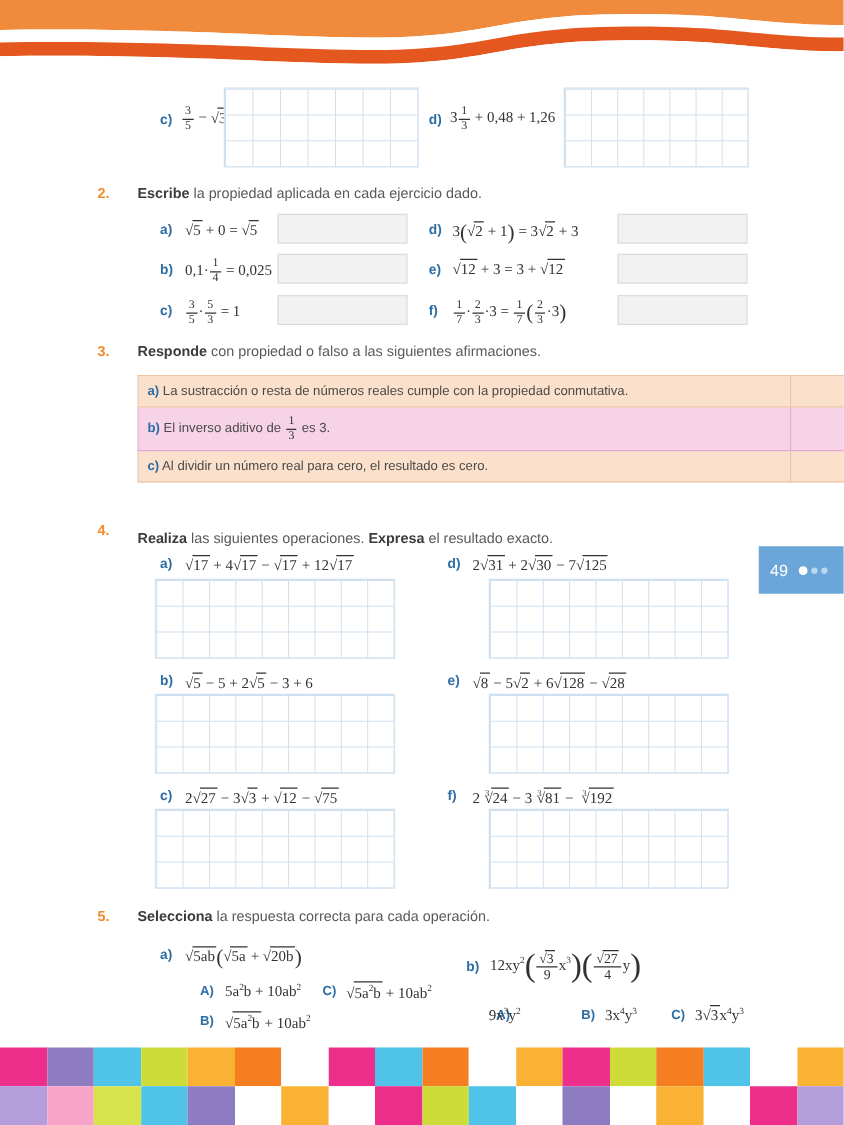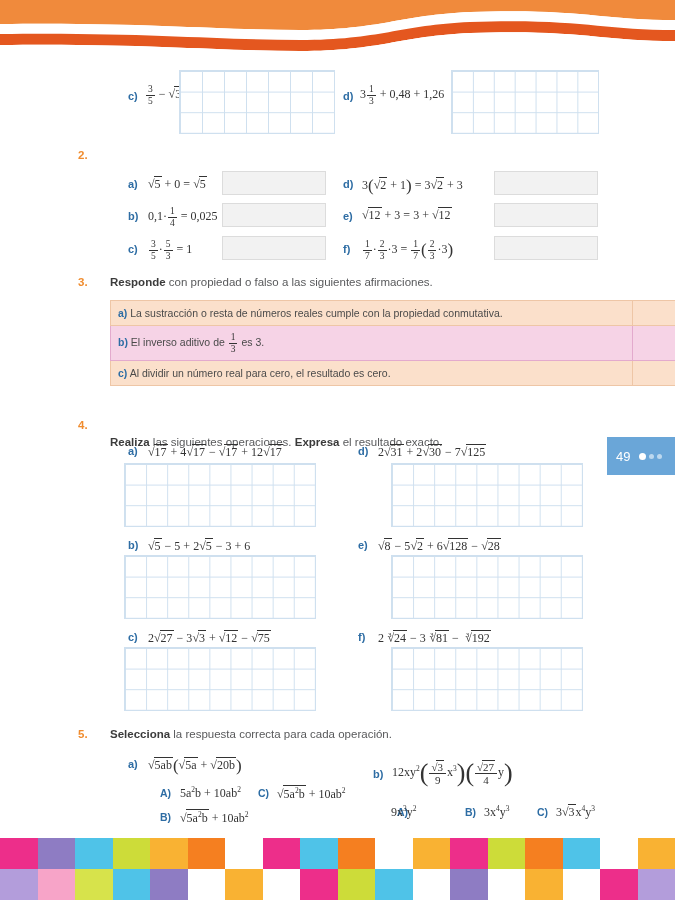--- a/index.html
+++ b/index.html
@@ -108,20 +108,23 @@
 
   <div>
     <span class="item-lbl" style="position:absolute; left:343px; top:32px;">d)</span>
     <span class="math" style="position:absolute; left:360px; top:26px;">
       3<span class="frac"><span class="num">1</span><span class="den">3</span></span>&nbsp;+&nbsp;0,48&nbsp;+&nbsp;1,26
     </span>
     <div class="grid" style="left:451px; top:12px; width:146px; height:62px; background-size:20.9px 20.6px;"></div>
   </div>
 
   <span class="ex-num" style="left:78px; top:91px;">2.</span>
+  <div class="ex-head" style="left:110px; top:91px;">
+    <b>Escribe</b><span> la propiedad aplicada en cada ejercicio dado.</span>
+  </div>
 
   <span class="item-lbl" style="position:absolute; left:128px; top:120px;">a)</span>
   <span class="math" style="position:absolute; left:148px; top:118px;"><span class="rad"><span class="sym">√</span><span class="bar">5</span></span>&nbsp;+&nbsp;0&nbsp;=&nbsp;<span class="rad"><span class="sym">√</span><span class="bar">5</span></span></span>
   <div class="ansbox" style="left:222px; top:113px; width:102px; height:22px;"></div>
 
   <span class="item-lbl" style="position:absolute; left:128px; top:152px;">b)</span>
   <span class="math" style="position:absolute; left:148px; top:148px;">0,1·<span class="frac"><span class="num">1</span><span class="den">4</span></span>&nbsp;=&nbsp;0,025</span>
   <div class="ansbox" style="left:222px; top:145px; width:102px; height:22px;"></div>
 
   <span class="item-lbl" style="position:absolute; left:128px; top:185px;">c)</span>
@@ -167,21 +170,21 @@
       <td>
         <span class="lbl">c)</span>
         <span>Al dividir un número real para cero, el resultado es cero.</span>
       </td>
       <td class="ans"></td>
     </tr>
   </tbody>
     </table>
 
   <span class="ex-num" style="left:78px; top:361px;">4.</span>
-  <div class="ex-head" style="left:110px; top:378px;">
+  <div class="ex-head" style="left:110px; top:367px;">
     <b>Realiza</b><span> las siguientes operaciones. </span><b>Expresa</b><span> el resultado exacto.</span>
   </div>
 
   <span class="item-lbl" style="position:absolute; left:128px; top:387px;">a)</span>
   <span class="math" style="position:absolute; left:148px; top:386px;"><span class="rad"><span class="sym">√</span><span class="bar">17</span></span>&nbsp;+&nbsp;4<span class="rad"><span class="sym">√</span><span class="bar">17</span></span>&nbsp;−&nbsp;<span class="rad"><span class="sym">√</span><span class="bar">17</span></span>&nbsp;+&nbsp;12<span class="rad"><span class="sym">√</span><span class="bar">17</span></span></span>
   <div class="grid" style="left:124px; top:405px; width:190px; height:62px; background-size:21.1px 20.6px;"></div>
 
   <span class="item-lbl" style="position:absolute; left:128px; top:481px;">b)</span>
   <span class="math" style="position:absolute; left:148px; top:480px;"><span class="rad"><span class="sym">√</span><span class="bar">5</span></span>&nbsp;−&nbsp;5&nbsp;+&nbsp;2<span class="rad"><span class="sym">√</span><span class="bar">5</span></span>&nbsp;−&nbsp;3&nbsp;+&nbsp;6</span>
   <div class="grid" style="left:124px; top:497px; width:190px; height:62px; background-size:21.1px 20.6px;"></div>

